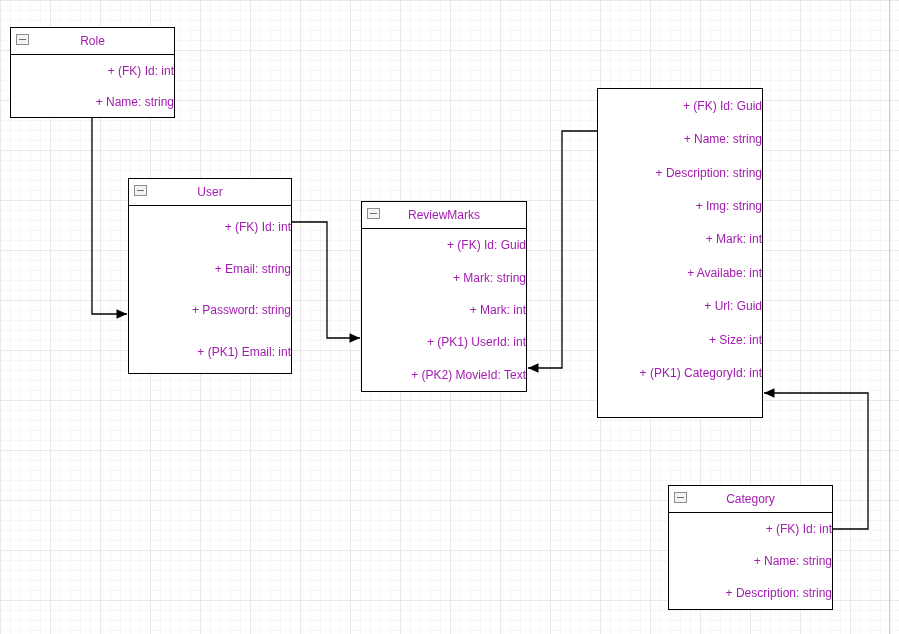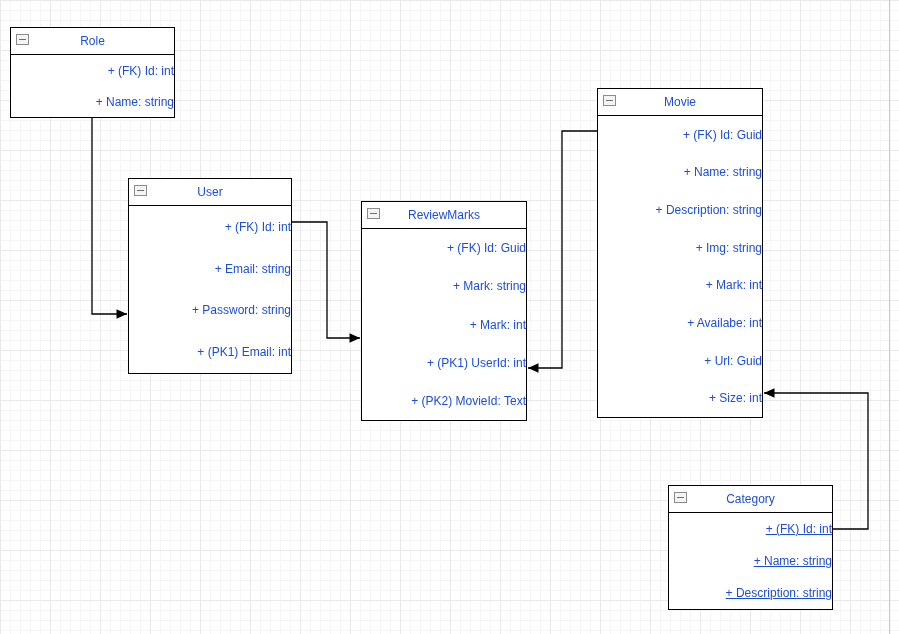--- a/index.html
+++ b/index.html
@@ -22,21 +22,21 @@
   }
   svg.connectors{
     position:absolute;left:0;top:0;width:899px;height:634px;
     pointer-events:none;
   }
   .entity{
     position:absolute;
     background:#ffffff;
     border:1px solid #000000;
     box-sizing:border-box;
-    color:#1d4ed8;
+    color:#a21caf;
     font-size:12px;
   }
   .entity .header{
     position:relative;
     height:27px;
     border-bottom:1px solid #000000;
     box-sizing:border-box;
   }
   .entity .title{
     position:absolute;left:0;right:0;top:0;bottom:0;
@@ -67,23 +67,23 @@
   }
   .row{
     flex:1;
     display:flex;
     align-items:center;
     padding-left:8px;
     white-space:nowrap;
   }
   #entity-role       {left:10px;  top:27px;  width:165px; height:91px;}
   #entity-user       {left:128px; top:178px; width:164px; height:196px;}
-  #entity-reviewmarks{left:361px; top:201px; width:166px; height:220px;}
+  #entity-reviewmarks{left:361px; top:201px; width:166px; height:191px;}
   #entity-movie      {left:597px; top:88px;  width:166px; height:330px;}
-  #entity-category   {left:668px; top:485px; width:165px; height:125px;text-decoration:underline;}
+  #entity-category   {left:668px; top:485px; width:165px; height:125px;}
 </style>
 </head>
 <body>
 
 <div id="canvas">
 
   <svg class="connectors" viewBox="0 0 899 634" xmlns="http://www.w3.org/2000/svg">
     <defs>
       <marker id="arrow" viewBox="0 0 10 10" refX="9" refY="5" markerWidth="9" markerHeight="9" orient="auto-start-reverse">
         <path d="M0,1 L9,5 L0,9 z" fill="#000000"></path>
@@ -127,33 +127,30 @@
     <div class="rows">
         <div class="row">+ (FK) Id: Guid</div>
         <div class="row">+ Mark: string</div>
         <div class="row">+ Mark: int</div>
         <div class="row">+ (PK1) UserId: int</div>
         <div class="row">+ (PK2) MovieId: Text</div>
       </div>
   </div>
 
   <div class="entity" id="entity-movie">
-    <div class="header">
-      <span class="collapse-icon"></span>
-      <div class="title">Movie</div>
-    </div>
     <div class="rows">
         <div class="row">+ (FK) Id: Guid</div>
         <div class="row">+ Name: string</div>
         <div class="row">+ Description: string</div>
         <div class="row">+ Img: string</div>
         <div class="row">+ Mark: int</div>
         <div class="row">+ Availabe: int</div>
         <div class="row">+ Url: Guid</div>
         <div class="row">+ Size: int</div>
+        <div class="row">+ (PK1) CategoryId: int</div>
       </div>
   </div>
 
   <div class="entity" id="entity-category">
     <div class="header">
       <span class="collapse-icon"></span>
       <div class="title">Category</div>
     </div>
     <div class="rows">
         <div class="row">+ (FK) Id: int</div>

